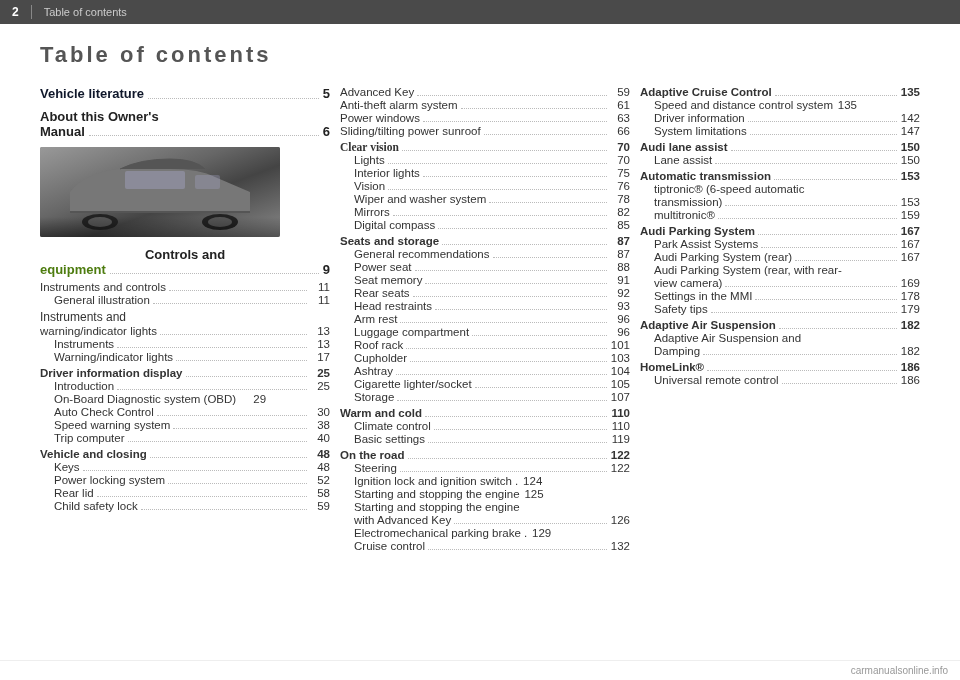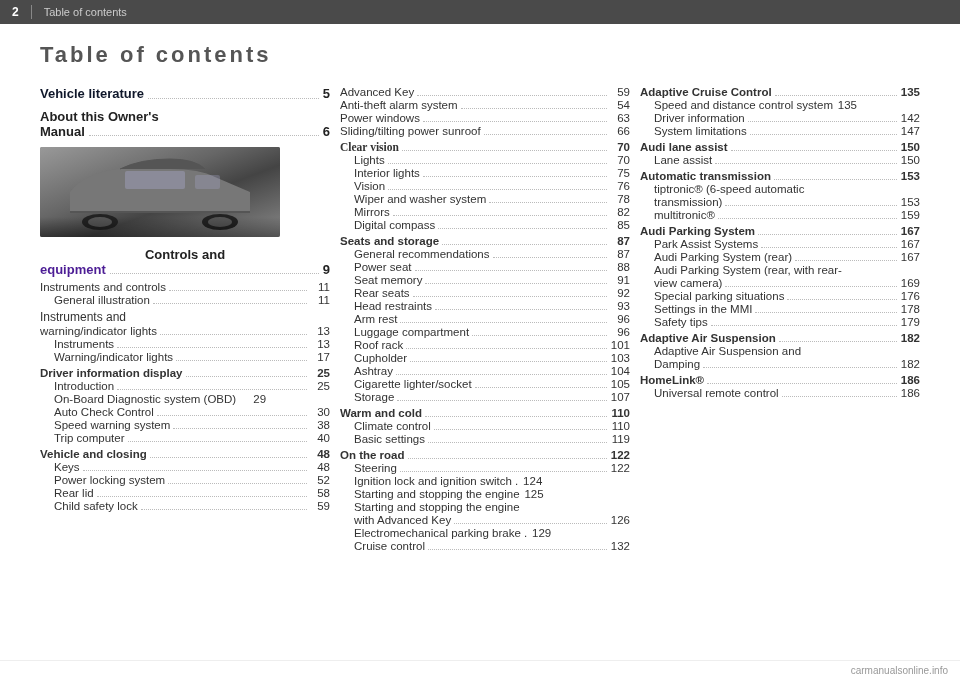--- a/index.html
+++ b/index.html
@@ -199,21 +199,21 @@
           <rect x="155" y="28" width="25" height="14" rx="2" fill="#aac" opacity="0.3"></rect>
           <path d="M30,65 L210,65" stroke="#555" stroke-width="2"></path>
         </svg>
       </div>
 
       <div style="margin-bottom:1px;">
         <div style="display:flex;align-items:baseline;justify-content:center;">
           <span style="font-size:13px;font-weight:bold;color:#222;">Controls and</span>
         </div>
         <div style="display:flex;align-items:baseline;">
-          <span style="font-size:13px;font-weight:bold;color:#4c1d95;">equipment</span>
+          <span style="font-size:13px;font-weight:bold;color:#4d7c0f;">equipment</span>
           <span style="flex:1;border-bottom:1px dotted #bbb;margin:0 4px 2px 4px;"></span>
           <span style="font-size:13px;font-weight:bold;color:#222;">9</span>
         </div>
       </div>
 
       <div class="spacer-sm"></div>
 
       <div class="toc-entry">
         <span class="label">Instruments and controls</span>
         <span class="dots"></span>
@@ -311,21 +311,21 @@
     <div class="col-mid">
 
       <div class="toc-entry">
         <span class="label">Advanced Key</span>
         <span class="dots"></span>
         <span class="page-num">59</span>
       </div>
       <div class="toc-entry">
         <span class="label">Anti-theft alarm system</span>
         <span class="dots"></span>
-        <span class="page-num">54</span>
+        <span class="page-num">61</span>
       </div>
       <div class="toc-entry">
         <span class="label">Power windows</span>
         <span class="dots"></span>
         <span class="page-num">63</span>
       </div>
       <div class="toc-entry">
         <span class="label">Sliding/tilting power sunroof</span>
         <span class="dots"></span>
         <span class="page-num">66</span>
@@ -573,25 +573,20 @@
       </div>
       <div class="toc-entry toc-sub">
         <span class="label">Audi Parking System (rear, with rear-</span>
       </div>
       <div class="toc-entry toc-sub">
         <span class="label">view camera)</span>
         <span class="dots"></span>
         <span class="page-num">169</span>
       </div>
       <div class="toc-entry toc-sub">
-        <span class="label">Special parking situations</span>
-        <span class="dots"></span>
-        <span class="page-num">176</span>
-      </div>
-      <div class="toc-entry toc-sub">
         <span class="label">Settings in the MMI</span>
         <span class="dots"></span>
         <span class="page-num">178</span>
       </div>
       <div class="toc-entry toc-sub">
         <span class="label">Safety tips</span>
         <span class="dots"></span>
         <span class="page-num">179</span>
       </div>
 

